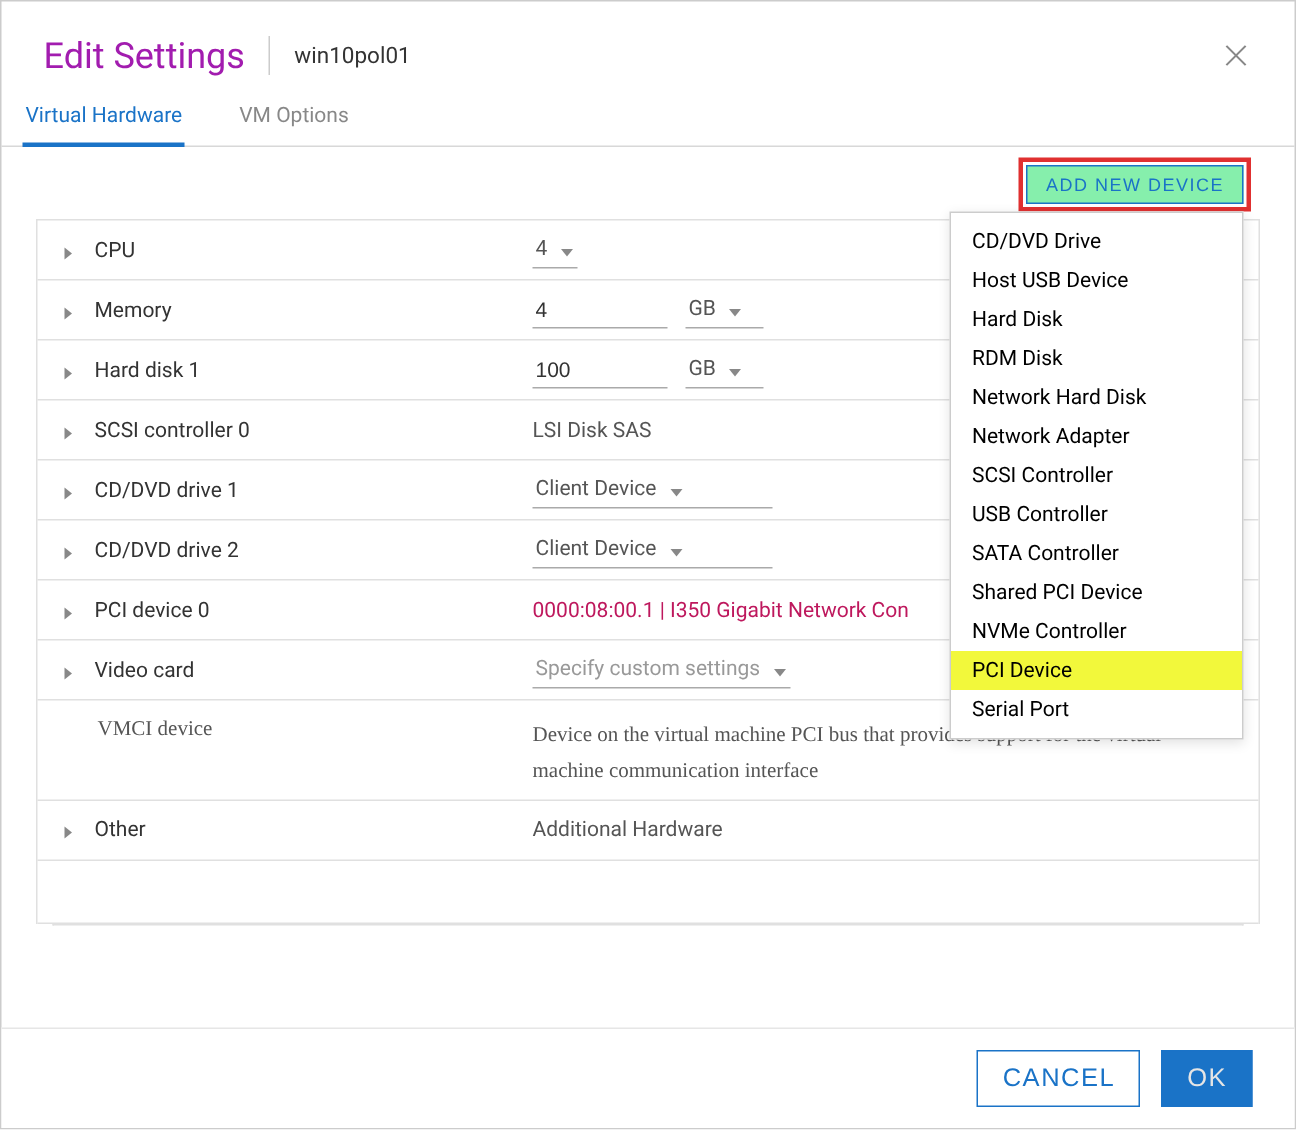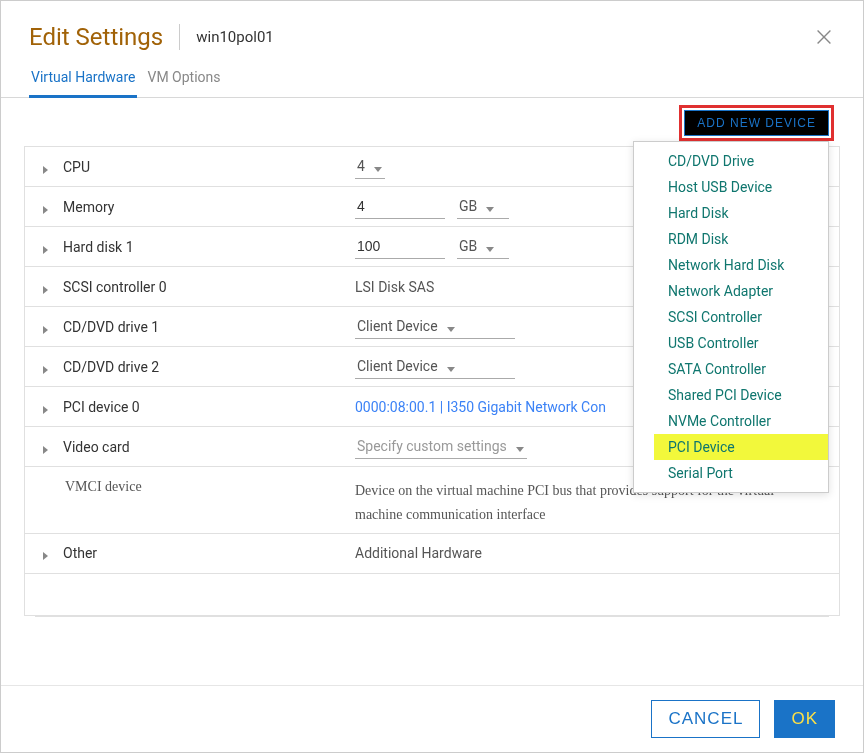--- a/index.html
+++ b/index.html
@@ -14,57 +14,57 @@
     height: 753px;
     border: 1px solid #ccc;
     position: relative;
     background: #fff;
   }
   .header {
     display: flex;
     align-items: center;
     padding: 22px 28px 12px 28px;
   }
-  .title { font-size: 24px; font-weight: 400; color: #a16207; }
+  .title { font-size: 24px; font-weight: 400; color: #a21caf; }
   .divider-v {
     width: 1px; height: 26px; background: #ccc; margin: 0 16px;
   }
   .subtitle { font-size: 15px; color: #333; }
   .close-icon {
     margin-left: auto;
     width: 22px; height: 22px;
     cursor: pointer;
     color: #888;
   }
   .tabs {
     display: flex;
     border-bottom: 1px solid #d8d8d8;
-    padding: 0 28px;
-    gap: 8px;
+    padding: 0 14px;
+    gap: 34px;
   }
   .tab {
     padding: 6px 2px 10px 2px;
     color: #888;
     cursor: pointer;
     border-bottom: 3px solid transparent;
     margin-bottom: -1px;
   }
   .tab.active {
     color: #1a73c7;
     border-bottom-color: #1a73c7;
   }
   .toolbar {
     padding: 12px 34px 10px 34px;
     display: flex;
     justify-content: flex-end;
   }
   .add-new {
     border: 1px solid #1a73c7;
     color: #1a73c7;
-    background: #000000;
+    background: #86efac;
     padding: 5px 12px;
     font-size: 12px;
     letter-spacing: 1px;
     cursor: pointer;
     text-transform: uppercase;
     outline: 3px solid #e03030;
     outline-offset: 2px;
   }
   .panel {
     margin: 0 23px;
@@ -111,21 +111,21 @@
     display: inline-flex;
     align-items: center;
     gap: 8px;
     border-bottom: 1px solid #aaa;
     padding: 4px 2px;
     cursor: pointer;
   }
   .select-mock.unit { min-width: 52px; }
   .select-mock.device { min-width: 160px; }
   .select-mock.custom { min-width: 170px; color: #999; }
-  .readonly { color: #3b82f6; }
+  .readonly { color: #be185d; }
   .caret {
     width: 10px; height: 10px; display:inline-block; color:#888;
   }
   .spacer-row {
     border-bottom: 1px solid #e0e0e0;
     height: 42px;
   }
   .panel-end {
     margin: 0 34px;
     border-left: 1px solid #e0e0e0;
@@ -146,40 +146,39 @@
     font-size: 17px;
     letter-spacing: 1px;
     padding: 8px 16px;
     cursor: pointer;
     border: 1px solid #1a73c7;
     background: #fff;
     color: #1a73c7;
   }
   .btn.primary {
     background: #1a73c7;
-    color: #fde047;
+    color: #e5e5e5;
   }
   .dropdown {
     position: absolute;
     top: 140px;
     right: 34px;
     width: 196px;
     background: #fff;
     border: 1px solid #ccc;
     box-shadow: 0 2px 8px rgba(0,0,0,0.12);
     padding: 6px 0;
     z-index: 50;
   }
   .dropdown-item {
     padding: 5px 14px;
     font-size: 14px;
-    color: #0f766e;
+    color: #000000;
     cursor: pointer;
     white-space: nowrap;
-    margin-left: 20px;
   }
   .dropdown-item.hl {
     background: #f2f83b;
   }
   .wrap-text { line-height: 1.7; max-width: 430px; }
 </style>
 </head>
 <body>
 
 <div class="window">

